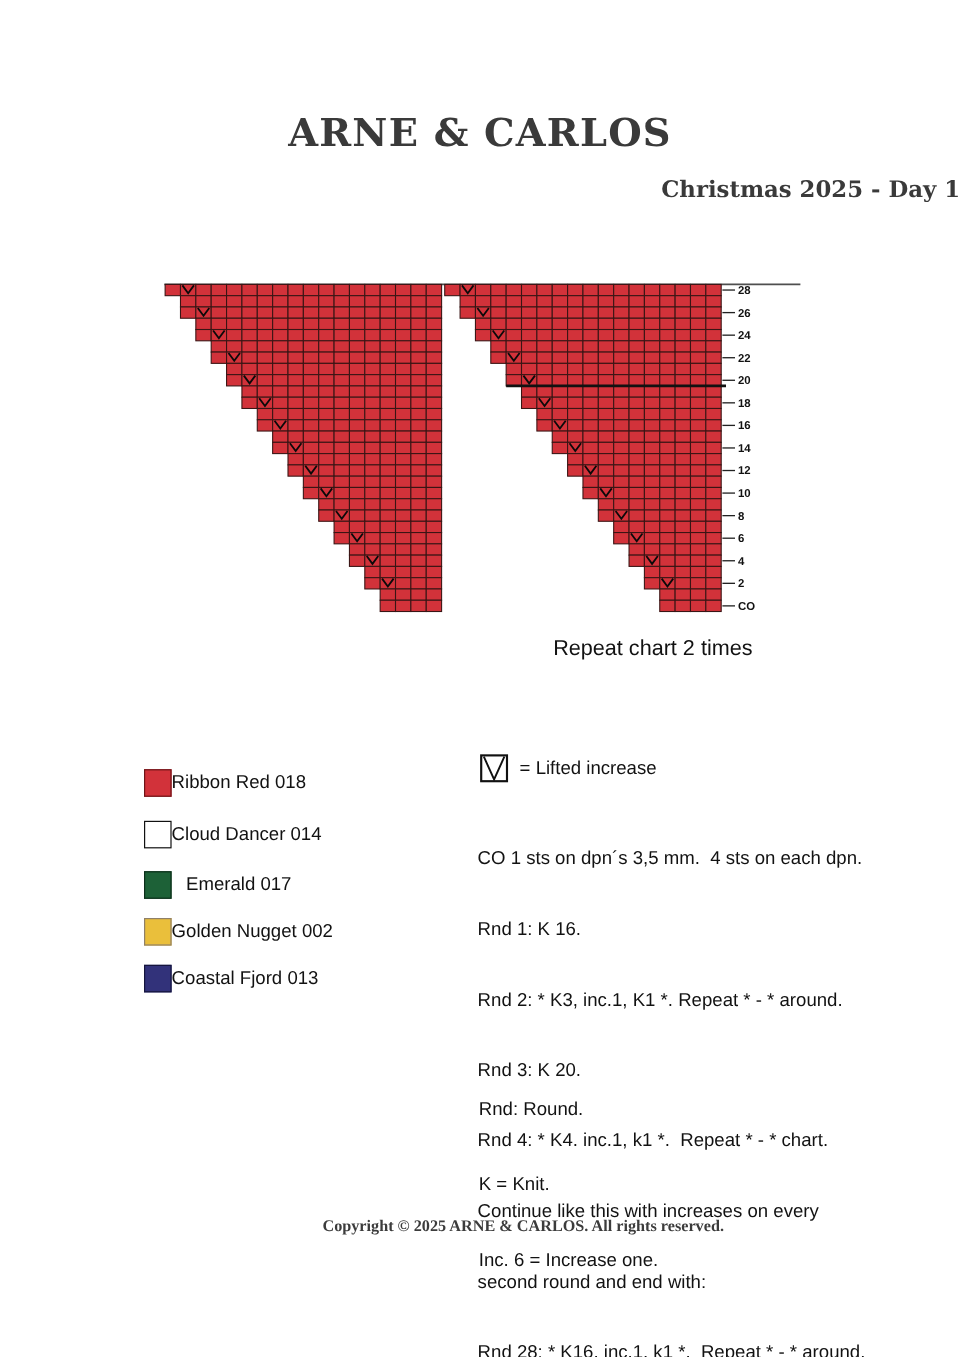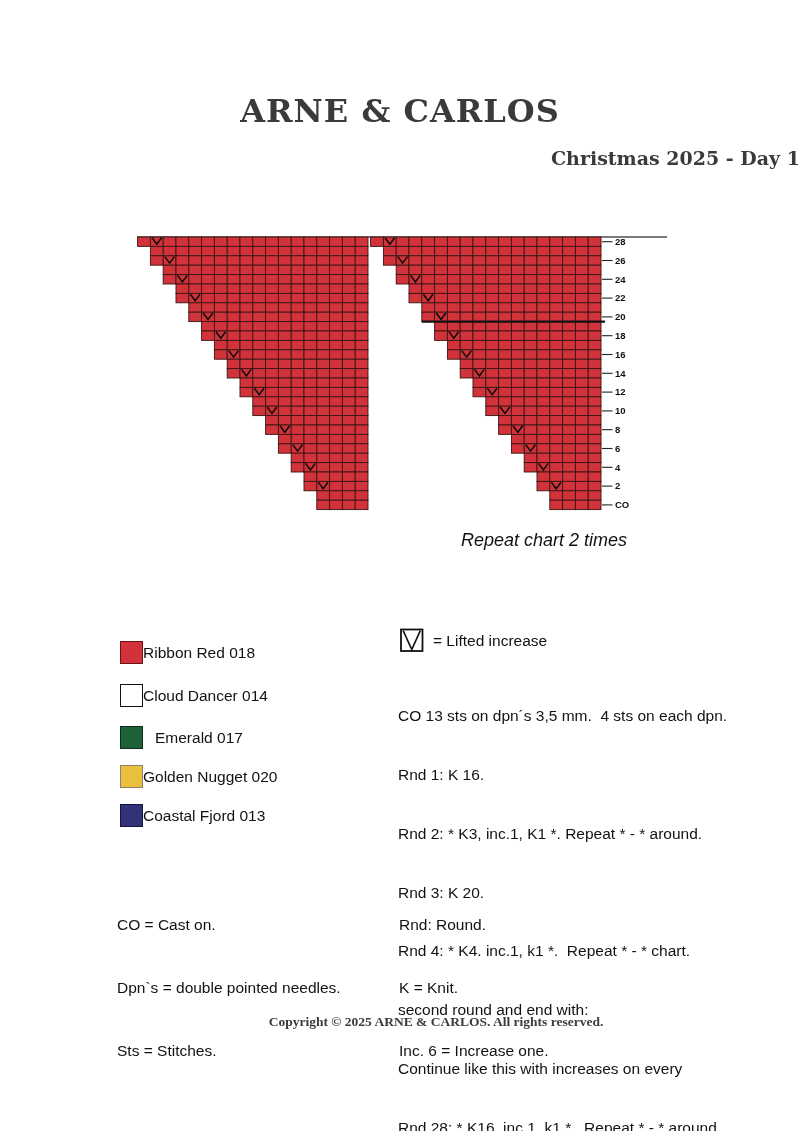--- a/index.html
+++ b/index.html
@@ -13,21 +13,21 @@
     font-family:"DejaVu Serif",serif;font-weight:700;font-size:32px;
     letter-spacing:1px;color:#3a3a3a;
   }
   .subtitle{
     position:absolute;top:147px;left:0;width:100%;text-align:right;
     font-family:"DejaVu Serif",serif;font-weight:700;font-size:19px;
     color:#3a3a3a;
   }
   #chart-svg{position:absolute;left:0;top:230px;width:800px;height:300px;}
   .repeat-note{
-    position:absolute;left:461px;top:530px;font-size:18px;color:#121212;font-style:italic;
+    position:absolute;left:461px;top:530px;font-size:18px;color:#121212;
   }
   .legend{position:absolute;left:120px;top:641px;width:280px;height:195px;}
   .legend-item{position:absolute;left:0;display:flex;align-items:center;}
   .swatch{
     width:23px;height:23px;border:1px solid #333;box-sizing:border-box;
     flex:0 0 auto;
   }
   .legend-label{margin-left:0;font-size:15.5px;color:#121212;}
   .key-row{
     position:absolute;left:400px;top:628px;display:flex;align-items:center;text-align:center;
@@ -755,52 +755,47 @@
     <div class="legend-item" style="top:43px">
       <span class="swatch" style="background: rgb(255, 255, 255); border-color: rgb(17, 17, 17);"></span>
       <span class="legend-label">Cloud Dancer 014</span>
     </div>
     <div class="legend-item" style="top:85px">
       <span class="swatch" style="background: rgb(29, 97, 55); border-color: rgb(12, 46, 26);"></span>
       <span class="legend-label" style="margin-left:12px">Emerald 017</span>
     </div>
     <div class="legend-item" style="top:124px">
       <span class="swatch" style="background: rgb(234, 191, 59); border-color: rgb(143, 128, 104);"></span>
-      <span class="legend-label">Golden Nugget 020</span>
+      <span class="legend-label">Golden Nugget 002</span>
     </div>
     <div class="legend-item" style="top:163px">
       <span class="swatch" style="background: rgb(50, 50, 122); border-color: rgb(21, 21, 61);"></span>
       <span class="legend-label">Coastal Fjord 013</span>
     </div>
   </div>
 
   <div class="key-row">
     <svg width="24" height="25" viewBox="0 0 24 25" xmlns="http://www.w3.org/2000/svg">
       <rect x="1" y="1.5" width="21.5" height="21.5" fill="#ffffff" stroke="#111111" stroke-width="1.8"></rect>
       <polyline points="3.2,2.6 11.75,21.5 20.3,2.6" fill="none" stroke="#111111" stroke-width="1.6"></polyline>
     </svg>
     <span class="key-label">= Lifted increase</span>
   </div>
 
   <div class="instructions">
-    <div>CO 13 sts on dpn´s 3,5 mm.  4 sts on each dpn.</div>
+    <div>CO 1 sts on dpn´s 3,5 mm.  4 sts on each dpn.</div>
     <div>Rnd 1: K 16.</div>
     <div>Rnd 2: * K3, inc.1, K1 *. Repeat * - * around.</div>
     <div>Rnd 3: K 20.</div>
     <div>Rnd 4: * K4. inc.1, k1 *.  Repeat * - * chart.</div>
+    <div>Continue like this with increases on every</div>
     <div>second round and end with:</div>
-    <div>Continue like this with increases on every</div>
     <div>Rnd 28: * K16, inc.1, k1 *.  Repeat * - * around.</div>
   </div>
 
-  <div class="abbr abbr-left">
-    <div>CO = Cast on.</div>
-    <div>Dpn`s = double pointed needles.</div>
-    <div>Sts = Stitches.</div>
-  </div>
 
   <div class="abbr abbr-right">
     <div>Rnd: Round.</div>
     <div>K = Knit.</div>
     <div>Inc. 6 = Increase one.</div>
   </div>
 
   <div class="footer">Copyright © 2025 ARNE &amp; CARLOS. All rights reserved.</div>
 
 </div>

